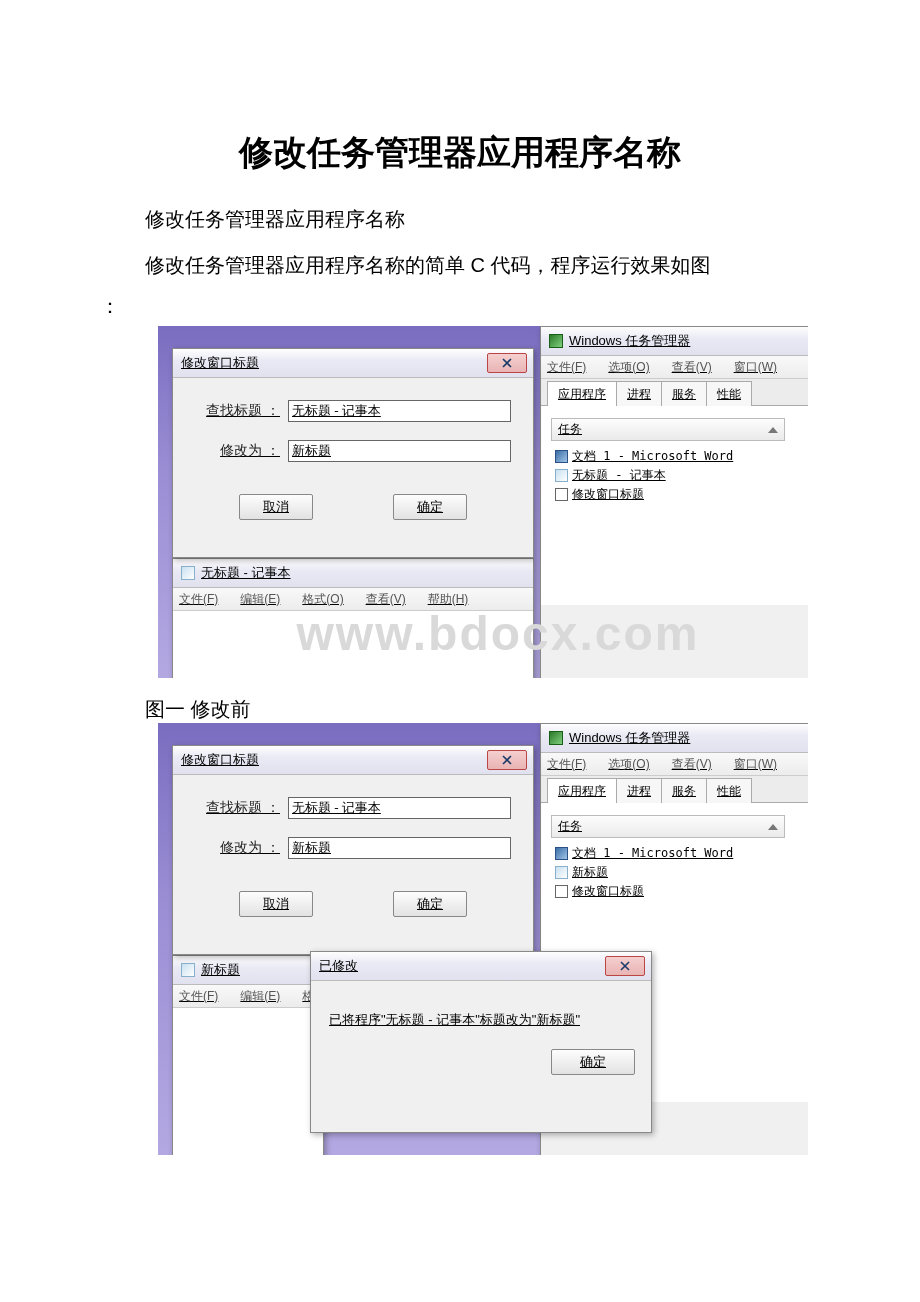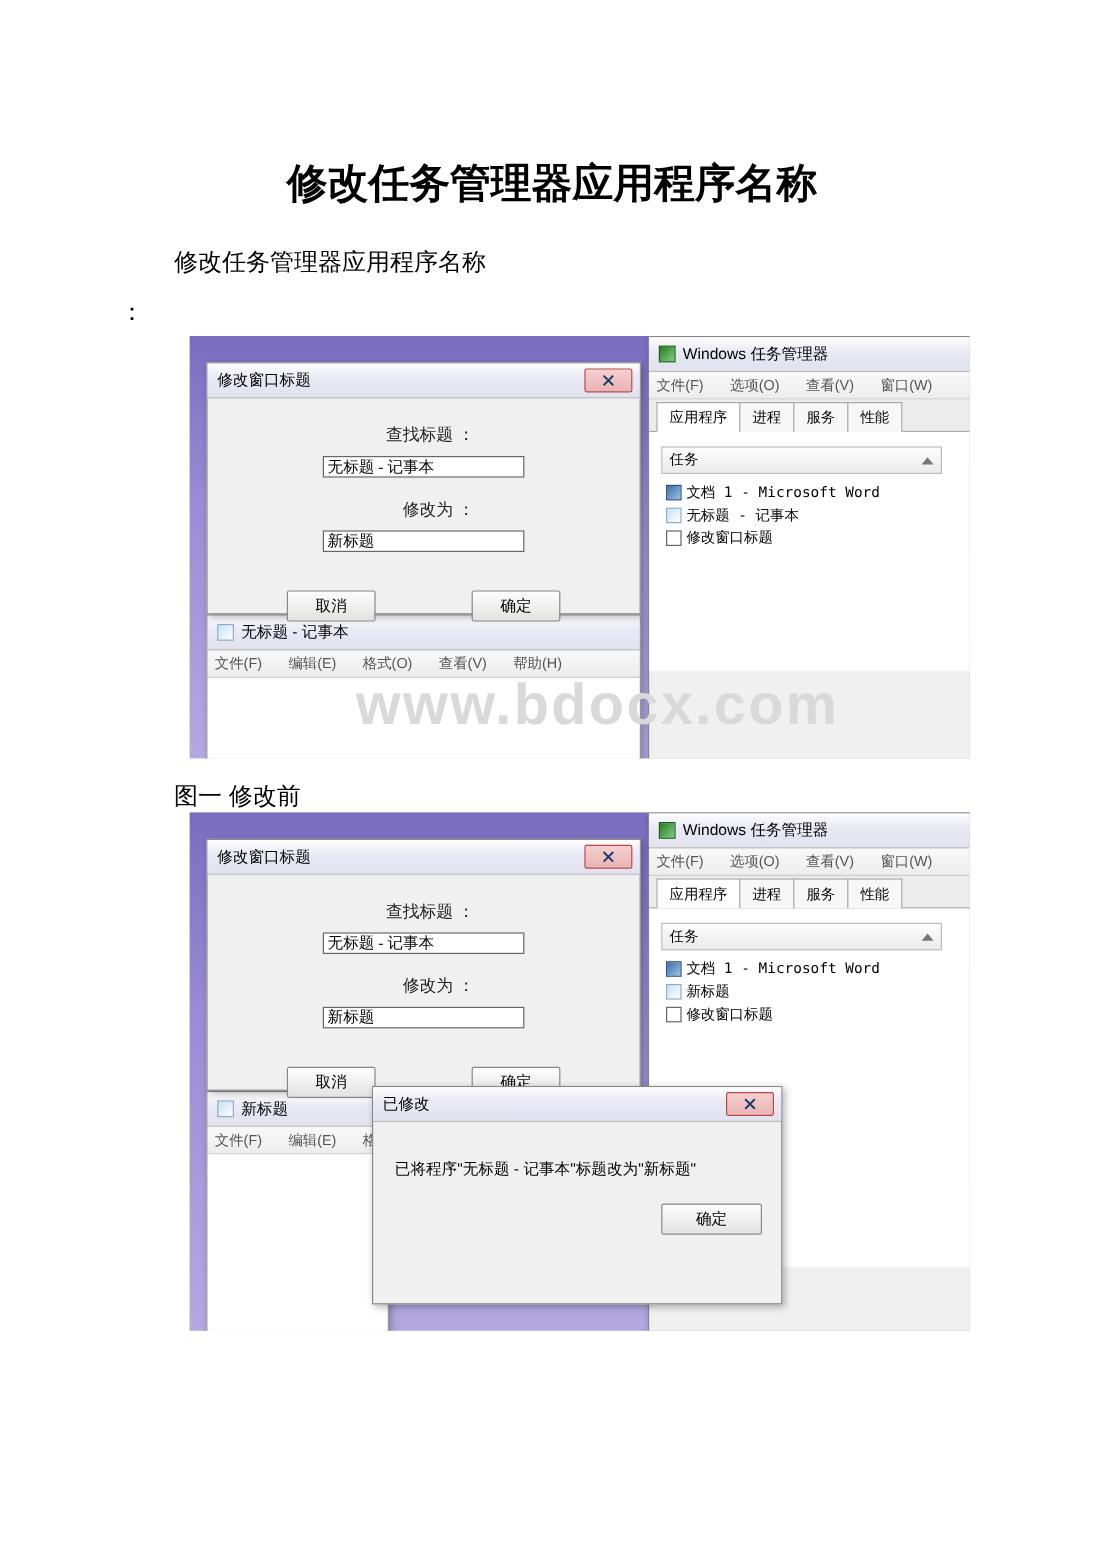--- a/index.html
+++ b/index.html
@@ -49,20 +49,21 @@
     background: linear-gradient(180deg,#7a6dc0 0%,#9a8dd4 40%,#b4a8e2 100%);
     overflow: hidden;
   }
 
   
   .win {
     position: absolute;
     background: #f0f0f0;
     border: 1px solid #888;
     box-shadow: 2px 2px 6px rgba(0,0,0,.3);
+    text-decoration: underline;
   }
   .titlebar {
     height: 28px;
     background: linear-gradient(180deg,#fefefe 0%,#eaeaf5 40%,#e1e1ef 100%);
     border-bottom: 1px solid #bbb;
     display: flex;
     align-items: center;
     padding: 0 8px;
     font-size: 13px;
     position: relative;
@@ -166,21 +167,20 @@
   
   .dlg-body {
     padding: 22px 22px 12px 22px;
     font-size: 14px;
   }
   .formrow {
     display:flex;
     align-items:center;
     margin-bottom:18px;
     gap:8px;
-    flex-direction:column;
   }
   .formrow label { width:85px; text-align:right; color:#222; font-size:14px;}
   .formrow input[type=text] {
     flex:1;
     height:20px;
     border:1px solid #666;
     background:#fff;
     font-family:"SimSun","Microsoft YaHei";
     font-size:13px;
     padding:0 3px;
@@ -223,20 +223,21 @@
     display:flex;justify-content:flex-end;padding:10px 16px 14px 0;
   }
 </style>
 </head>
 <body>
 
 <div class="page">
 
   <div class="doc-title">修改任务管理器应用程序名称</div>
   <div class="doc-sub">修改任务管理器应用程序名称</div>
+  <div class="doc-sub">修改任务管理器应用程序名称的简单 C 代码，程序运行效果如图</div>
   <div class="colon">：</div>
 
   <div class="screenshot">
 
     <div class="win" style="left:14px;top:22px;width:360px;height:208px;z-index:3;">
       <div class="titlebar">
         <span>修改窗口标题</span>
         <span class="close-x">
           <svg viewBox="0 0 10 10">
               <path d="M1 1 L9 9 M9 1 L1 9" stroke="#1a3a6a" stroke-width="1.6"></path>

